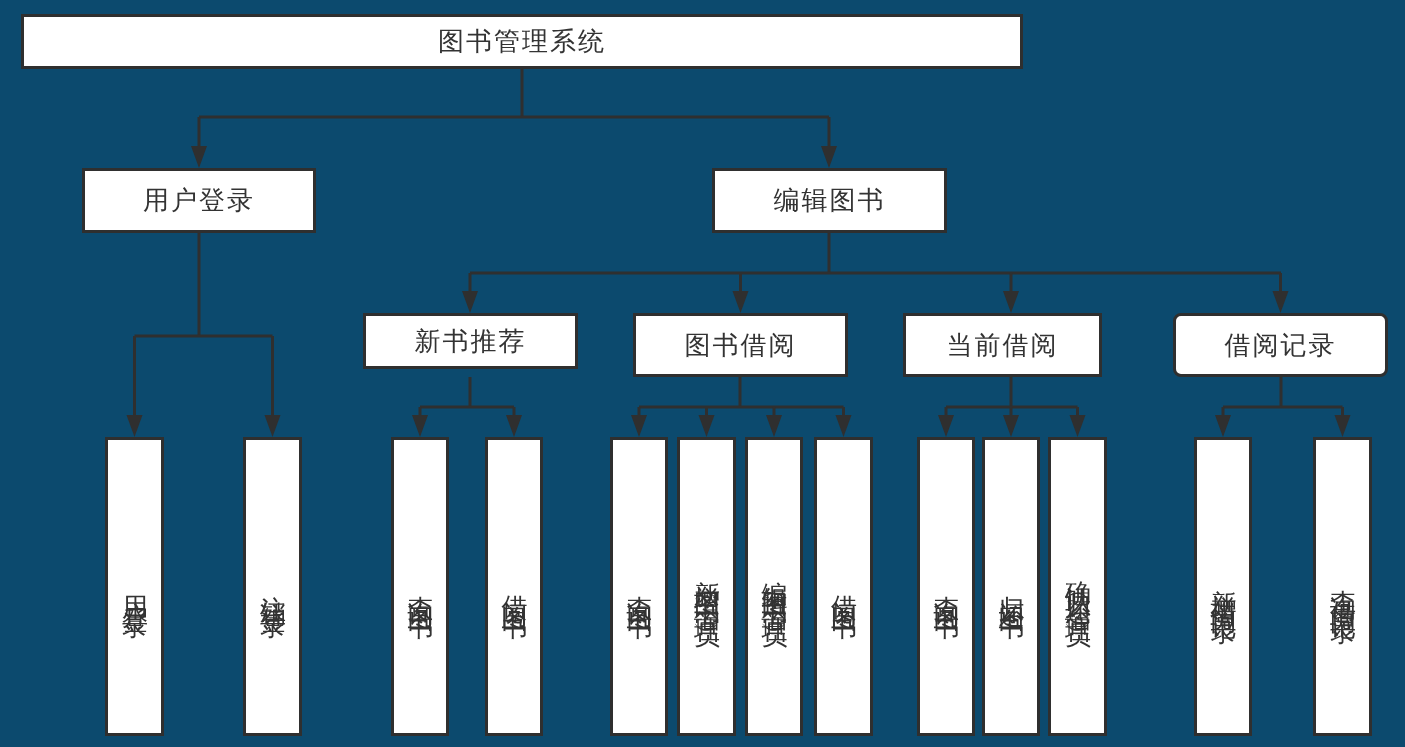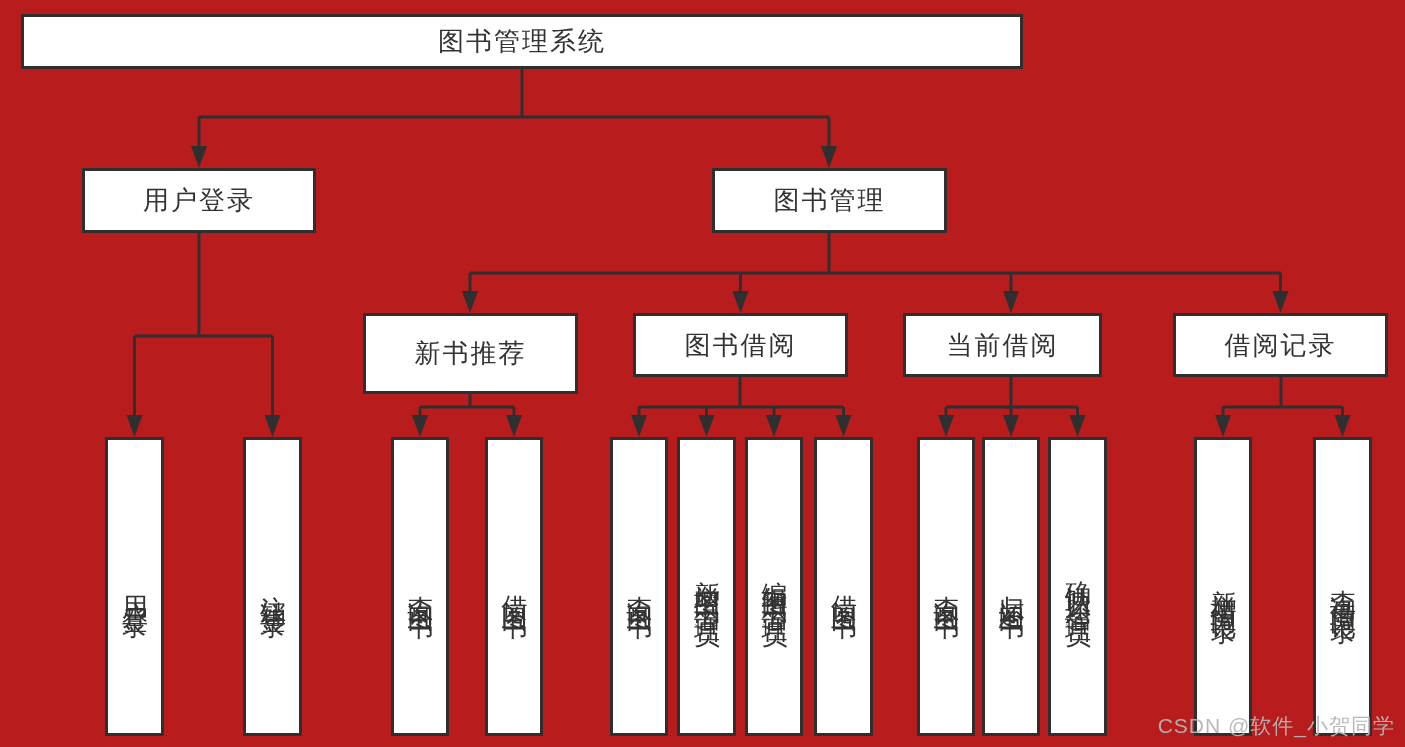--- a/index.html
+++ b/index.html
@@ -4,21 +4,21 @@
 <style>
   html, body {
     margin: 0;
     padding: 0;
     background: #ffffff;
   }
   #stage {
     position: relative;
     width: 1405px;
     height: 747px;
-    background: #b91c1c;
+    background: #0c4a6e;
     font-family: "Liberation Sans", "DejaVu Sans", sans-serif;
     overflow: hidden;
   }
   #connectors {
     position: absolute;
     left: 0;
     top: 0;
     z-index: 1;
   }
   .node {
@@ -118,33 +118,33 @@
     </svg>
 
   <div class="node" style="left:21px; top:14px; width:1002px; height:55px;">
     <span class="label">图书管理系统</span>
   </div>
 
   <div class="node" style="left:82px; top:168px; width:234px; height:65px;">
     <span class="label">用户登录</span>
   </div>
   <div class="node" style="left:712px; top:168px; width:235px; height:65px;">
-    <span class="label">图书管理</span>
+    <span class="label">编辑图书</span>
   </div>
 
-  <div class="node" style="left:363px; top:313px; width:215px; height:81px;">
+  <div class="node" style="left:363px; top:313px; width:215px; height:56px;">
     <span class="label">新书推荐</span>
   </div>
   <div class="node" style="left:633px; top:313px; width:215px; height:64px;text-align:center;">
     <span class="label">图书借阅</span>
   </div>
   <div class="node" style="left:903px; top:313px; width:199px; height:64px;">
     <span class="label">当前借阅</span>
   </div>
-  <div class="node" style="left:1173px; top:313px; width:215px; height:64px;">
+  <div class="node" style="left:1173px; top:313px; width:215px; height:64px;border-radius:8px;">
     <span class="label">借阅记录</span>
   </div>
 
   <div class="node leaf" style="left:105px; top:437px; width:59px; height:299px;">
     <span class="label">用户登录</span>
   </div>
   <div class="node leaf" style="left:243px; top:437px; width:59px; height:299px;">
     <span class="label">注销登录</span>
   </div>
 
@@ -178,14 +178,13 @@
     <span class="label">确认归还（管理员）</span>
   </div>
 
   <div class="node leaf" style="left:1194px; top:437px; width:58px; height:299px;">
     <span class="label">新增借阅记录</span>
   </div>
   <div class="node leaf" style="left:1313px; top:437px; width:59px; height:299px;">
     <span class="label">查询借阅记录</span>
   </div>
 
-  <div id="watermark">CSDN @软件_小贺同学</div>
 </div>
 
 </body></html>

